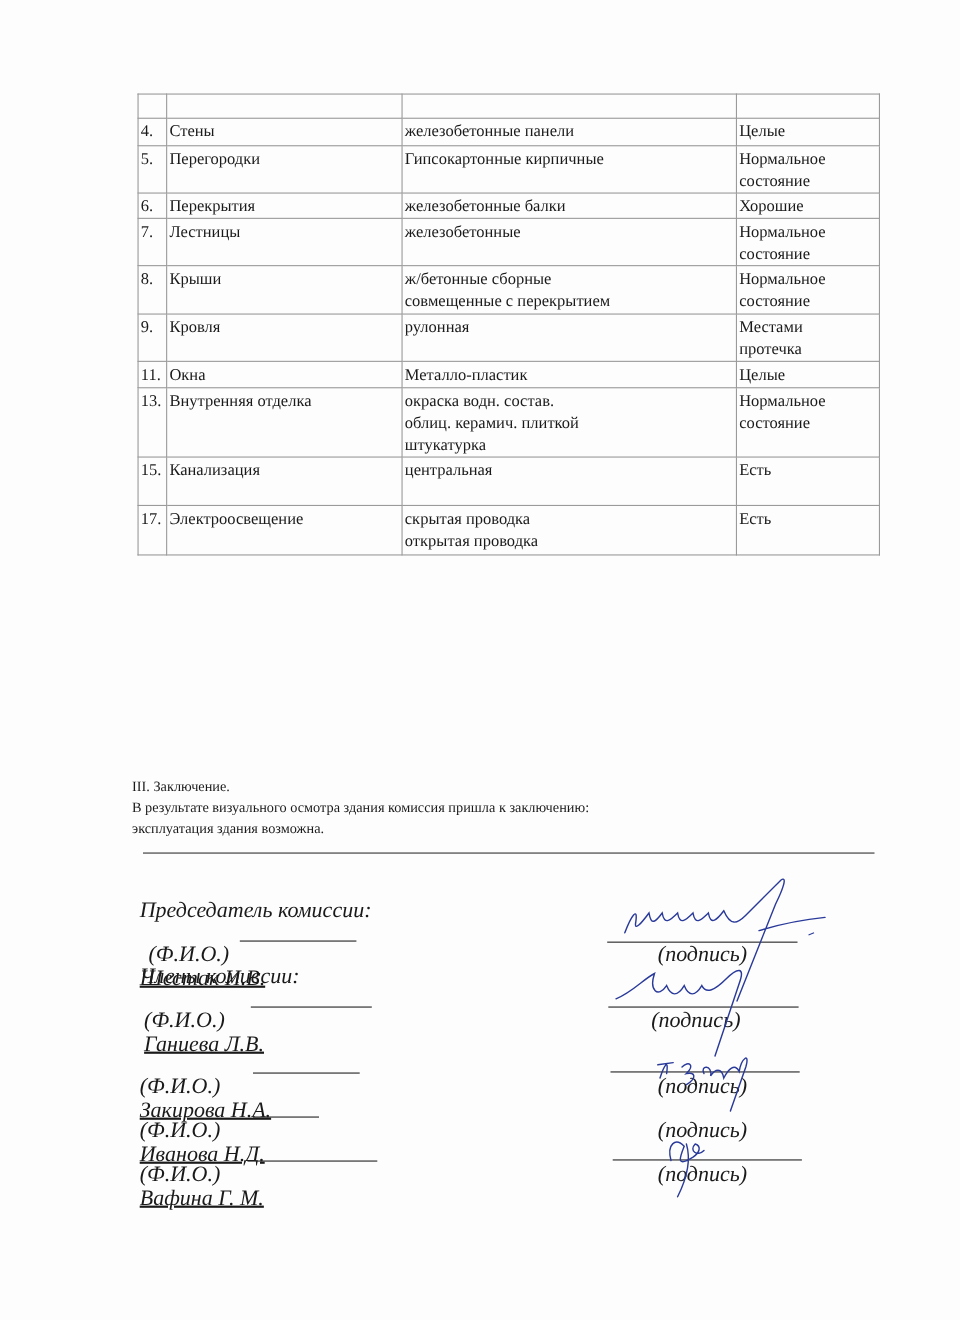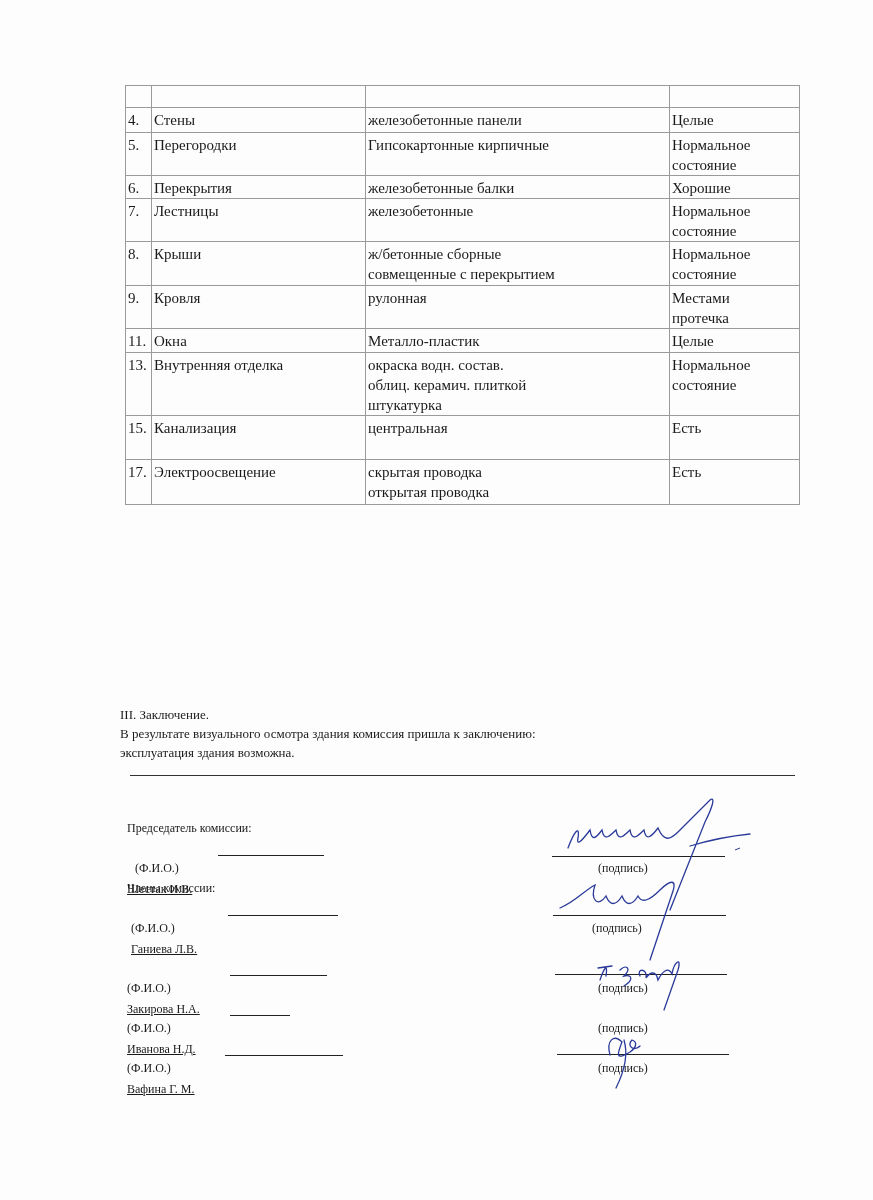--- a/index.html
+++ b/index.html
@@ -9,21 +9,21 @@
   table.t { position:absolute; left:125px; top:85px; border-collapse:collapse; table-layout:fixed; }
   table.t td { border:1px solid #9a9a9a; vertical-align:top; padding:2px 2px 0 2px; line-height:20px; font-size:15px; }
   td.num { width:21px; }
   td.name { width:209px; }
   td.mat { width:299px; }
   td.state { width:125px; }
   td.sec { text-align:center; }
   .line { display:block; }
   .concl { position:absolute; left:120px; width:690px; font-size:13px; line-height:20px; }
   .hr { position:absolute; left:130px; top:775px; width:665px; height:0; border-top:1.5px solid #333; }
-  .sig { position:absolute; font-size:12px; line-height:20px; }
+  .sig { position:absolute; font-size:20px; line-height:20px;font-style:italic; }
   .ul { text-decoration:underline;margin-top:41px; }
   .rule { position:absolute; height:0; border-top:1px solid #222; }
   .sign-svg { position:absolute; }
 </style>
 </head>
 <body>
 
 <div class="page">
 
   <table class="t">

